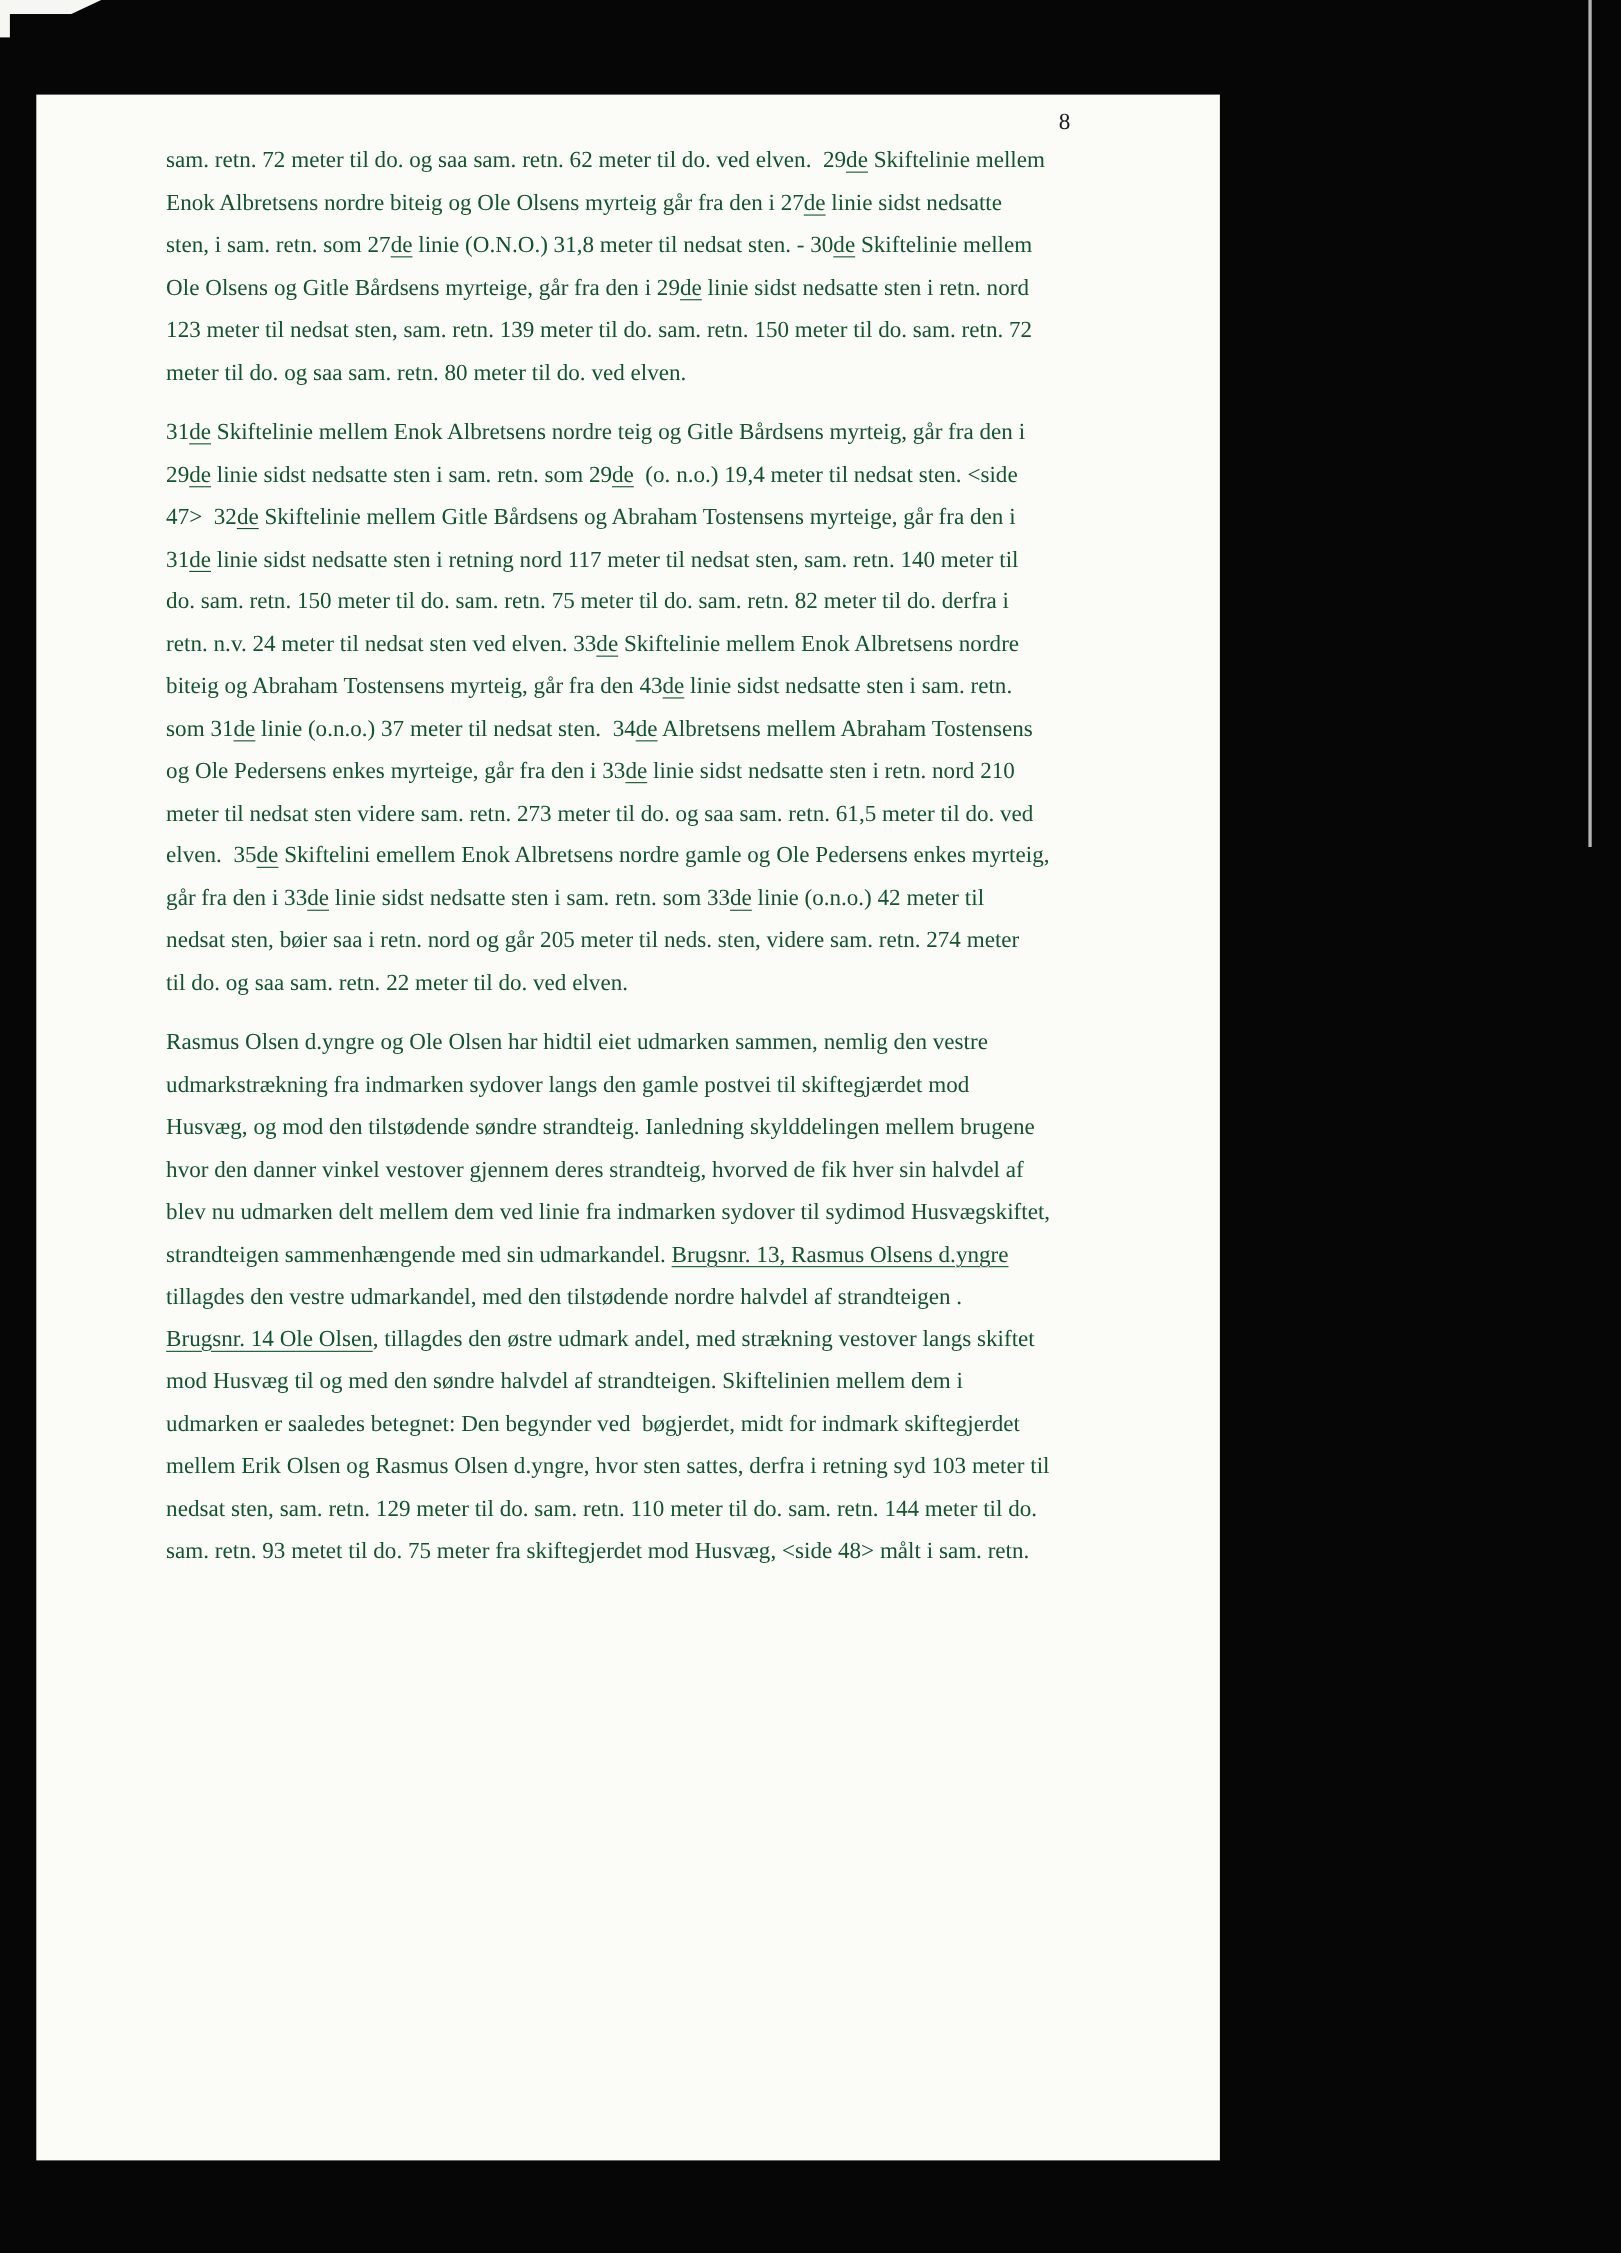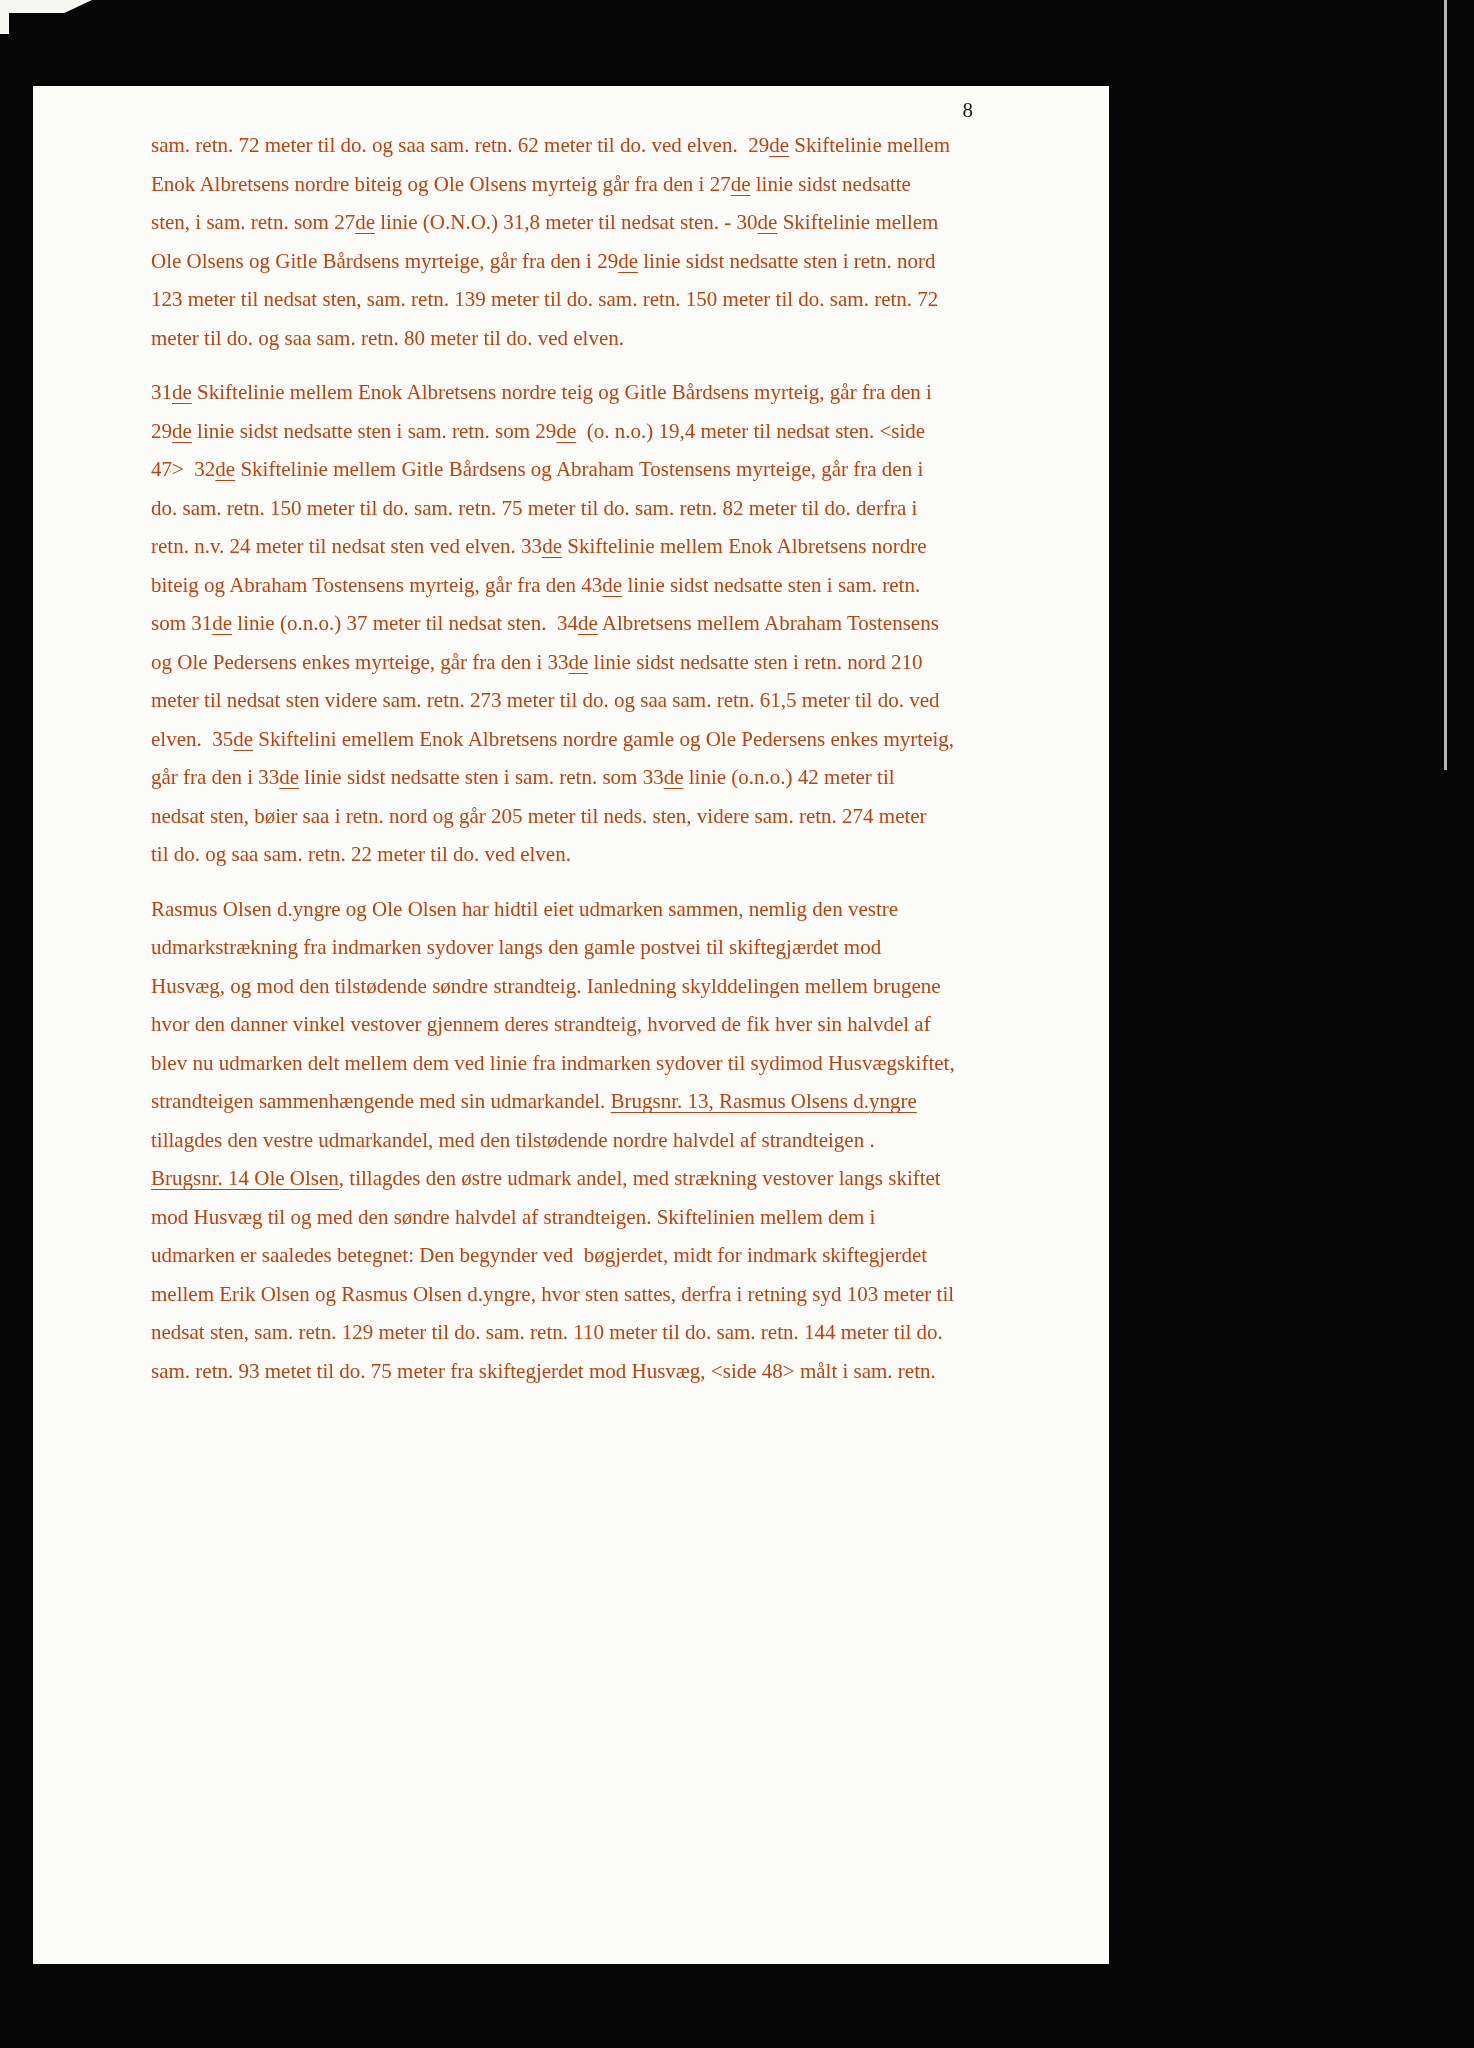--- a/index.html
+++ b/index.html
@@ -49,21 +49,21 @@
     top: 12px;
     right: 136px;
     font-size: 21px;
     color: #1a1a1a;
   }
   .text-block {
     position: absolute;
     left: 118px;
     top: 40px;
     right: 30px;
-    color: #c2410c;
+    color: #14532d;
     font-size: 21px;
   }
   .line {
     white-space: pre;
     line-height: 38.5px;
     height: 38.5px;
   }
   .paragraph + .paragraph {
     margin-top: 16px;
   }
@@ -89,20 +89,21 @@
           <div class="line"><span>Enok Albretsens nordre biteig og Ole Olsens myrteig går fra den i 27</span><span class="u">de</span><span> linie sidst nedsatte</span></div>
           <div class="line"><span>sten, i sam. retn. som 27</span><span class="u">de</span><span> linie (O.N.O.) 31,8 meter til nedsat sten. - 30</span><span class="u">de</span><span> Skiftelinie mellem</span></div>
           <div class="line"><span>Ole Olsens og Gitle Bårdsens myrteige, går fra den i 29</span><span class="u">de</span><span> linie sidst nedsatte sten i retn. nord</span></div>
           <div class="line"><span>123 meter til nedsat sten, sam. retn. 139 meter til do. sam. retn. 150 meter til do. sam. retn. 72</span></div>
           <div class="line"><span>meter til do. og saa sam. retn. 80 meter til do. ved elven.</span></div>
         </div>
         <div class="paragraph">
           <div class="line"><span>31</span><span class="u">de</span><span> Skiftelinie mellem Enok Albretsens nordre teig og Gitle Bårdsens myrteig, går fra den i</span></div>
           <div class="line"><span>29</span><span class="u">de</span><span> linie sidst nedsatte sten i sam. retn. som 29</span><span class="u">de</span><span>  (o. n.o.) 19,4 meter til nedsat sten. &lt;side</span></div>
           <div class="line"><span>47&gt;  32</span><span class="u">de</span><span> Skiftelinie mellem Gitle Bårdsens og Abraham Tostensens myrteige, går fra den i</span></div>
+          <div class="line"><span>31</span><span class="u">de</span><span> linie sidst nedsatte sten i retning nord 117 meter til nedsat sten, sam. retn. 140 meter til</span></div>
           <div class="line"><span>do. sam. retn. 150 meter til do. sam. retn. 75 meter til do. sam. retn. 82 meter til do. derfra i</span></div>
           <div class="line"><span>retn. n.v. 24 meter til nedsat sten ved elven. 33</span><span class="u">de</span><span> Skiftelinie mellem Enok Albretsens nordre</span></div>
           <div class="line"><span>biteig og Abraham Tostensens myrteig, går fra den 43</span><span class="u">de</span><span> linie sidst nedsatte sten i sam. retn.</span></div>
           <div class="line"><span>som 31</span><span class="u">de</span><span> linie (o.n.o.) 37 meter til nedsat sten.  34</span><span class="u">de</span><span> Albretsens mellem Abraham Tostensens</span></div>
           <div class="line"><span>og Ole Pedersens enkes myrteige, går fra den i 33</span><span class="u">de</span><span> linie sidst nedsatte sten i retn. nord 210</span></div>
           <div class="line"><span>meter til nedsat sten videre sam. retn. 273 meter til do. og saa sam. retn. 61,5 meter til do. ved</span></div>
           <div class="line"><span>elven.  35</span><span class="u">de</span><span> Skiftelini emellem Enok Albretsens nordre gamle og Ole Pedersens enkes myrteig,</span></div>
           <div class="line"><span>går fra den i 33</span><span class="u">de</span><span> linie sidst nedsatte sten i sam. retn. som 33</span><span class="u">de</span><span> linie (o.n.o.) 42 meter til</span></div>
           <div class="line"><span>nedsat sten, bøier saa i retn. nord og går 205 meter til neds. sten, videre sam. retn. 274 meter</span></div>
           <div class="line"><span>til do. og saa sam. retn. 22 meter til do. ved elven.</span></div>

